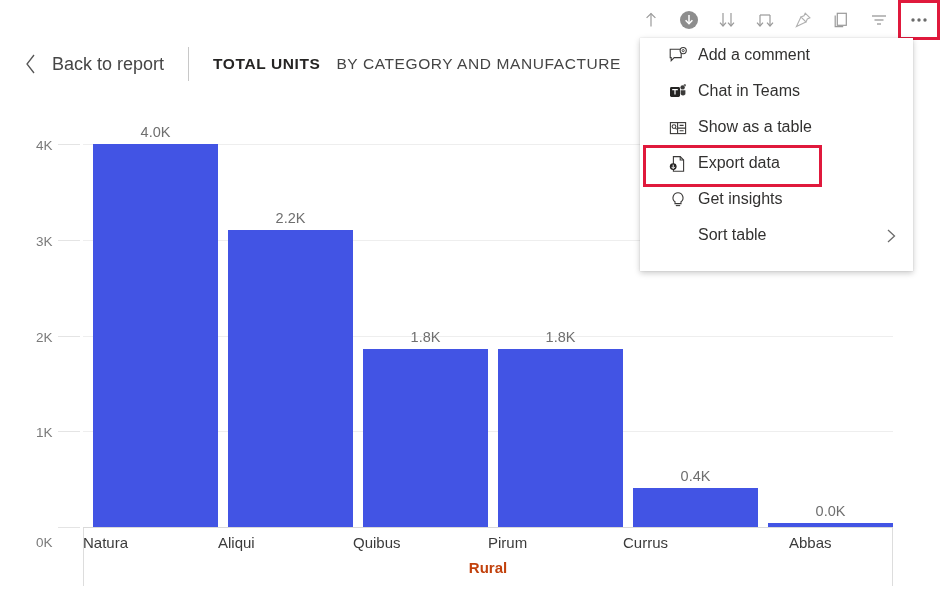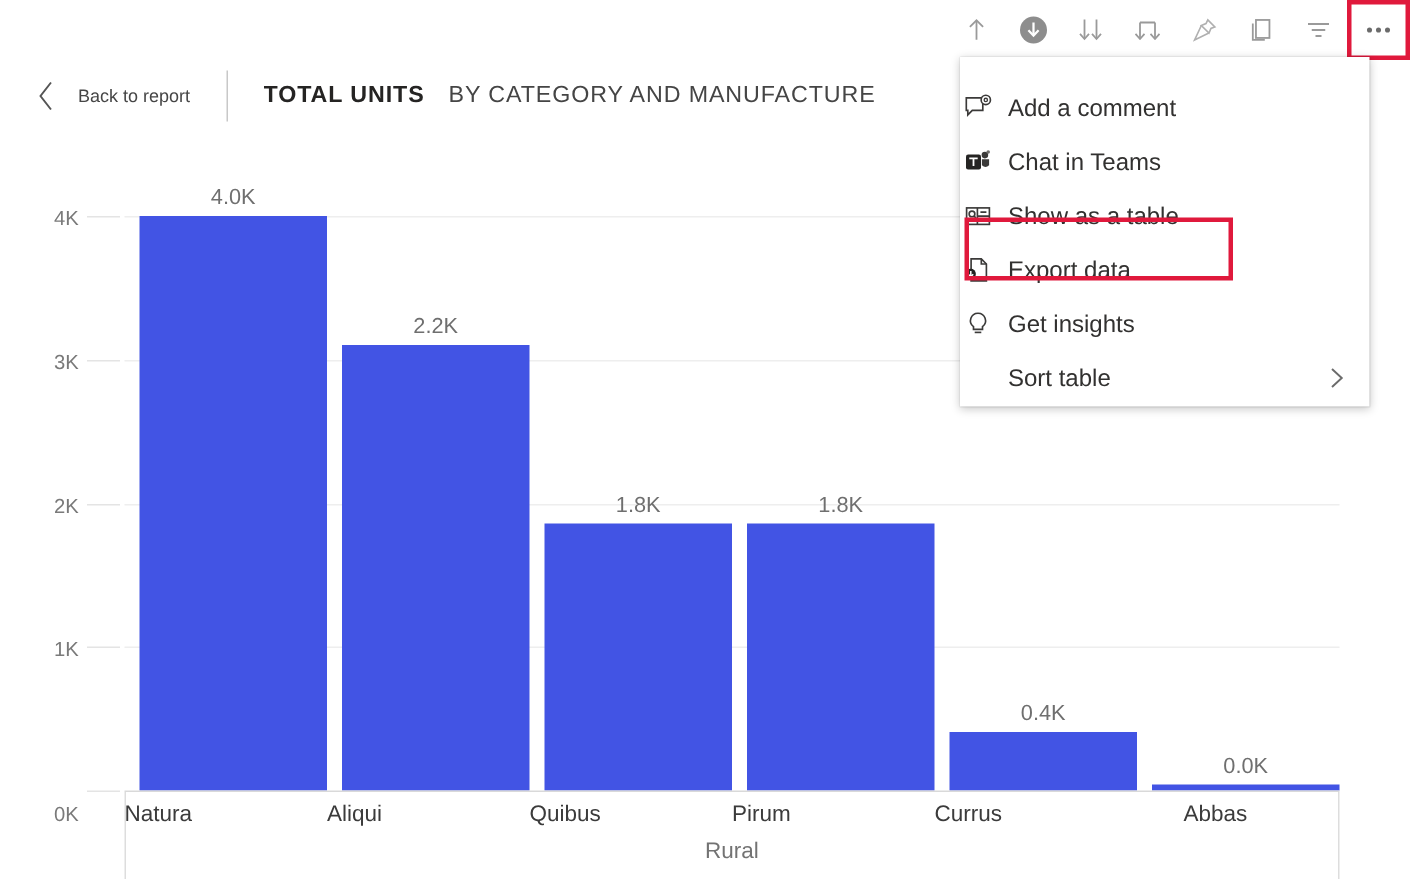--- a/index.html
+++ b/index.html
@@ -62,21 +62,21 @@
   .back-chevron {
     margin-left: 24px;
     width: 14px;
     display: flex;
     align-items: center;
     justify-content: center;
     cursor: pointer;
   }
   .back-label {
     margin-left: 14px;
-    font-size: 12px;
+    font-size: 18px;
     color: #464646;
     font-weight: 400;
     cursor: pointer;
     white-space: nowrap;
   }
   .vdivider {
     width: 1px;
     height: 34px;
     background: #c8c8c8;
     margin-left: 24px;
@@ -182,40 +182,41 @@
     text-align: left;
     white-space: nowrap;
   }
   .group-label {
     position: absolute;
     top: 559px;
     left: 83px;
     width: 810px;
     text-align: center;
     font-size: 15px;
-    color: #737373;
+    color: #c2410c;
+    font-weight: bold;
   }
 
   
   .menu {
     position: absolute;
     left: 640px;
     top: 38px;
     width: 273px;
     background: #ffffff;
     box-shadow: 0 1.6px 6px rgba(0,0,0,.22), 0 0 1px rgba(0,0,0,.18);
     z-index: 20;
     padding: 8px 0 9px 0;
     box-sizing: border-box;
   }
   .menu-item {
     height: 36px;
     display: flex;
-    align-items: flex-end;
-    padding-left: 2px;
+    align-items: flex-start;
+    padding-left: 28px;
     box-sizing: border-box;
     cursor: pointer;
     position: relative;
   }
   .mi-icon {
     width: 30px;
     min-width: 30px;
     display: flex;
     align-items: center;
     justify-content: flex-start;

